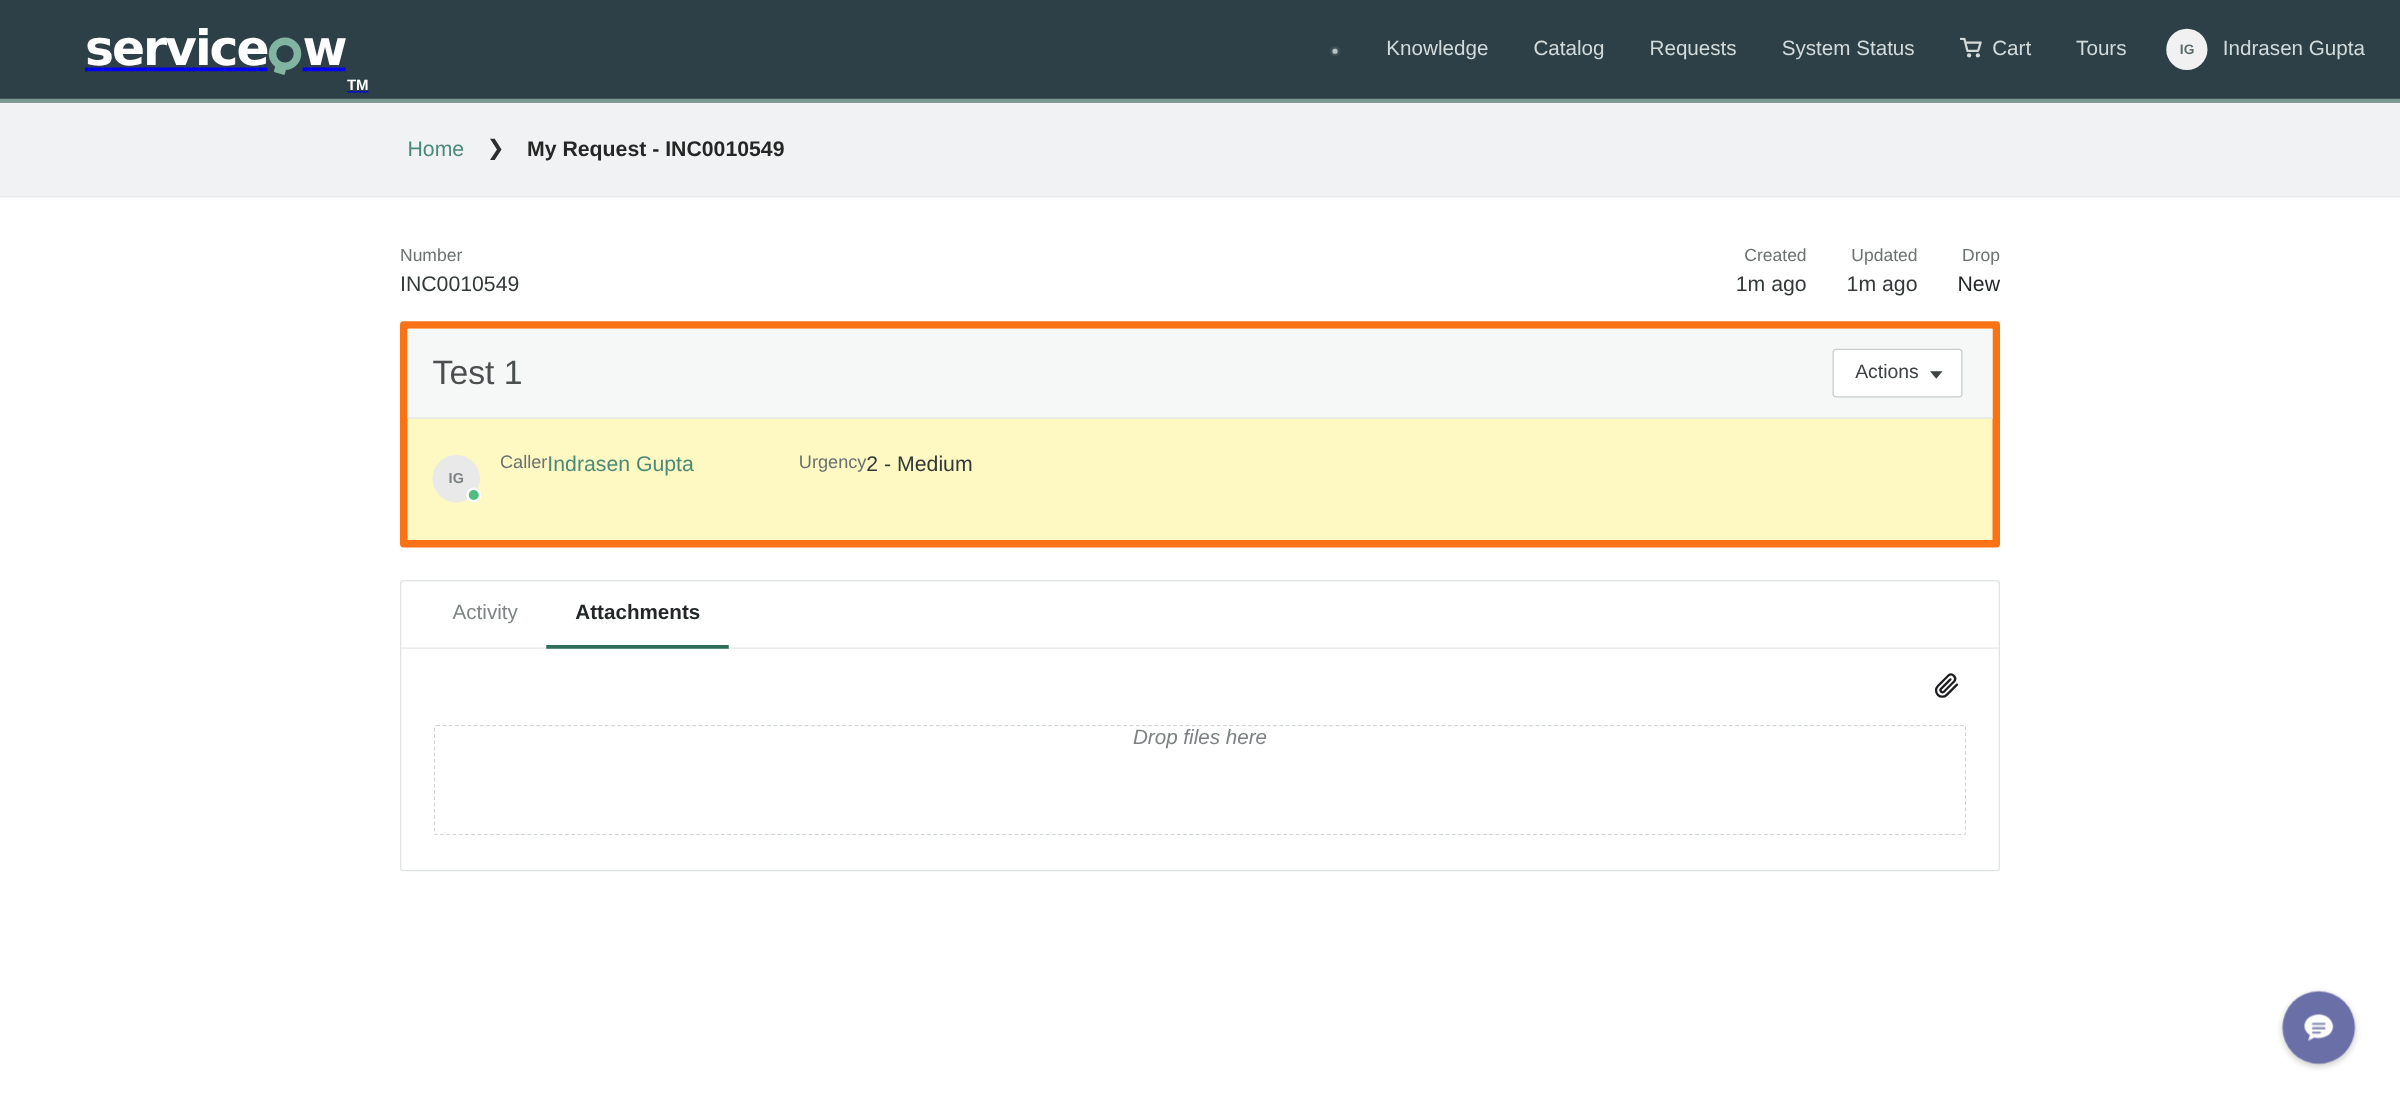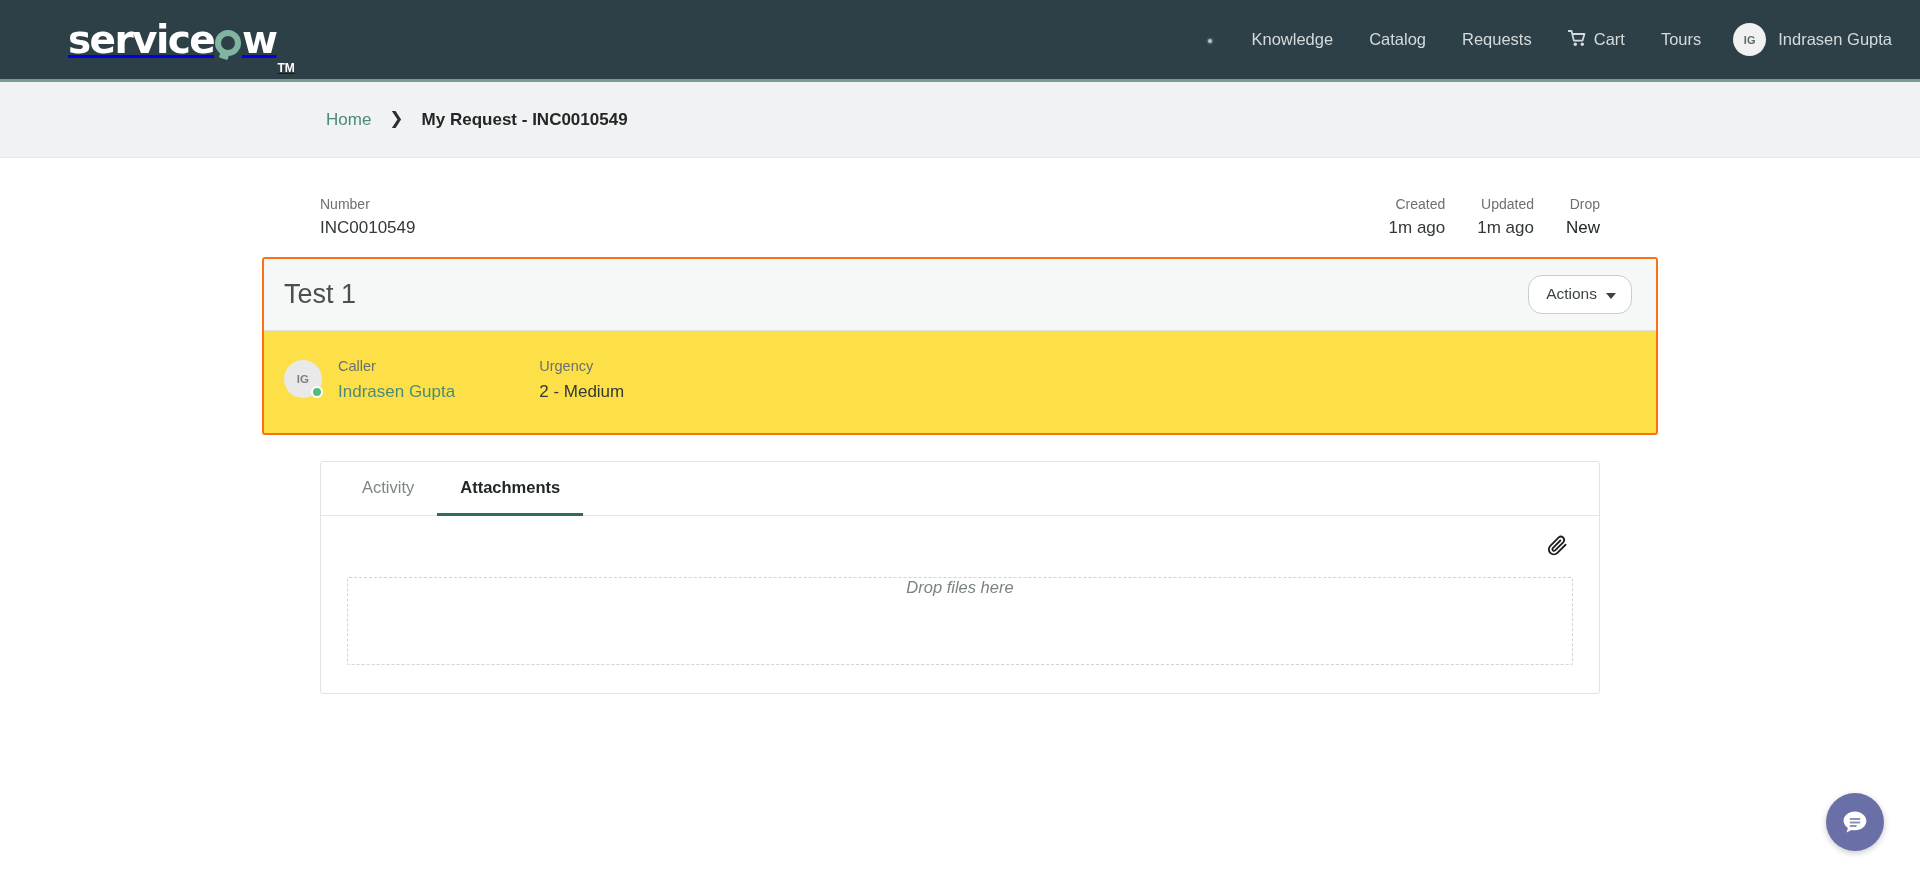--- a/index.html
+++ b/index.html
@@ -209,24 +209,24 @@
   .meta-right {
     margin-left: auto;
     display: flex;
     gap: 32px;
     text-align: right;
   }
   .meta-right .meta-field { align-items: flex-end; }
 
   
   .card {
-    width: 1396px;
+    width: 1280px;
     margin: 0 auto;
-    background: #fde047;
-    border: 2px solid #f97316;
+    background: #fef9c3;
+    border: 6px solid #f97316;
     border-radius: 3px;
   }
 
   .card-head {
     background: #f6f7f7;
     border-bottom: 1px solid #e0e3e4;
     padding: 16px 24px 16px 20px;
     display: flex;
     align-items: center;
     min-height: 66px;
@@ -236,21 +236,21 @@
     font-size: 27px;
     color: #4a4f4f;
     font-weight: normal;
     line-height: 1.2;
   }
 
   .actions-btn {
     margin-left: auto;
     background: #ffffff;
     border: 1px solid #c8cdce;
-    border-radius: 14px;
+    border-radius: 3px;
     padding: 9px 15px 9px 17px;
     font-size: 15.5px;
     color: #3d4343;
     cursor: pointer;
     display: flex;
     align-items: center;
     gap: 9px;
     font-family: inherit;
     line-height: 1.2;
   }
@@ -292,21 +292,21 @@
   .presence-dot {
     position: absolute;
     width: 12px; height: 12px;
     border-radius: 50%;
     background: #4fbd7e;
     right: -1px;
     bottom: 0px;
     border: 2px solid #ffffff;
   }
 
-  .field-group { display: flex; flex-direction: column; margin-right: 84px; }
+  .field-group { display: flex; flex-direction: row; margin-right: 84px; }
   .field-label {
     font-size: 14.5px;
     color: #6b7070;
     margin-bottom: 5px;
     line-height: 1.3;
   }
   .field-value {
     font-size: 17px;
     color: #333838;
     line-height: 1.3;
@@ -413,20 +413,21 @@
 
   <nav class="nav-right">
 
     <div class="nav-search-dot">
       <span></span>
     </div>
 
     <a class="nav-item" href="#">Knowledge</a>
     <a class="nav-item" href="#">Catalog</a>
     <a class="nav-item" href="#">Requests</a>
+    <a class="nav-item" href="#">System Status</a>
 
     <a class="nav-item" href="#">
       <span class="cart-icon">
         <svg width="19" height="17" viewBox="0 0 19 17" fill="none" aria-hidden="true">
           <path d="M0.5 1h3l2.4 9.6h8.6l2-6.6H5" stroke="#d3dada" stroke-width="1.8" stroke-linecap="round" stroke-linejoin="round"></path>
           <circle cx="7.3" cy="14.3" r="1.7" fill="#d3dada"></circle>
           <circle cx="14.3" cy="14.3" r="1.7" fill="#d3dada"></circle>
         </svg>
       </span>
       <span>Cart</span>

